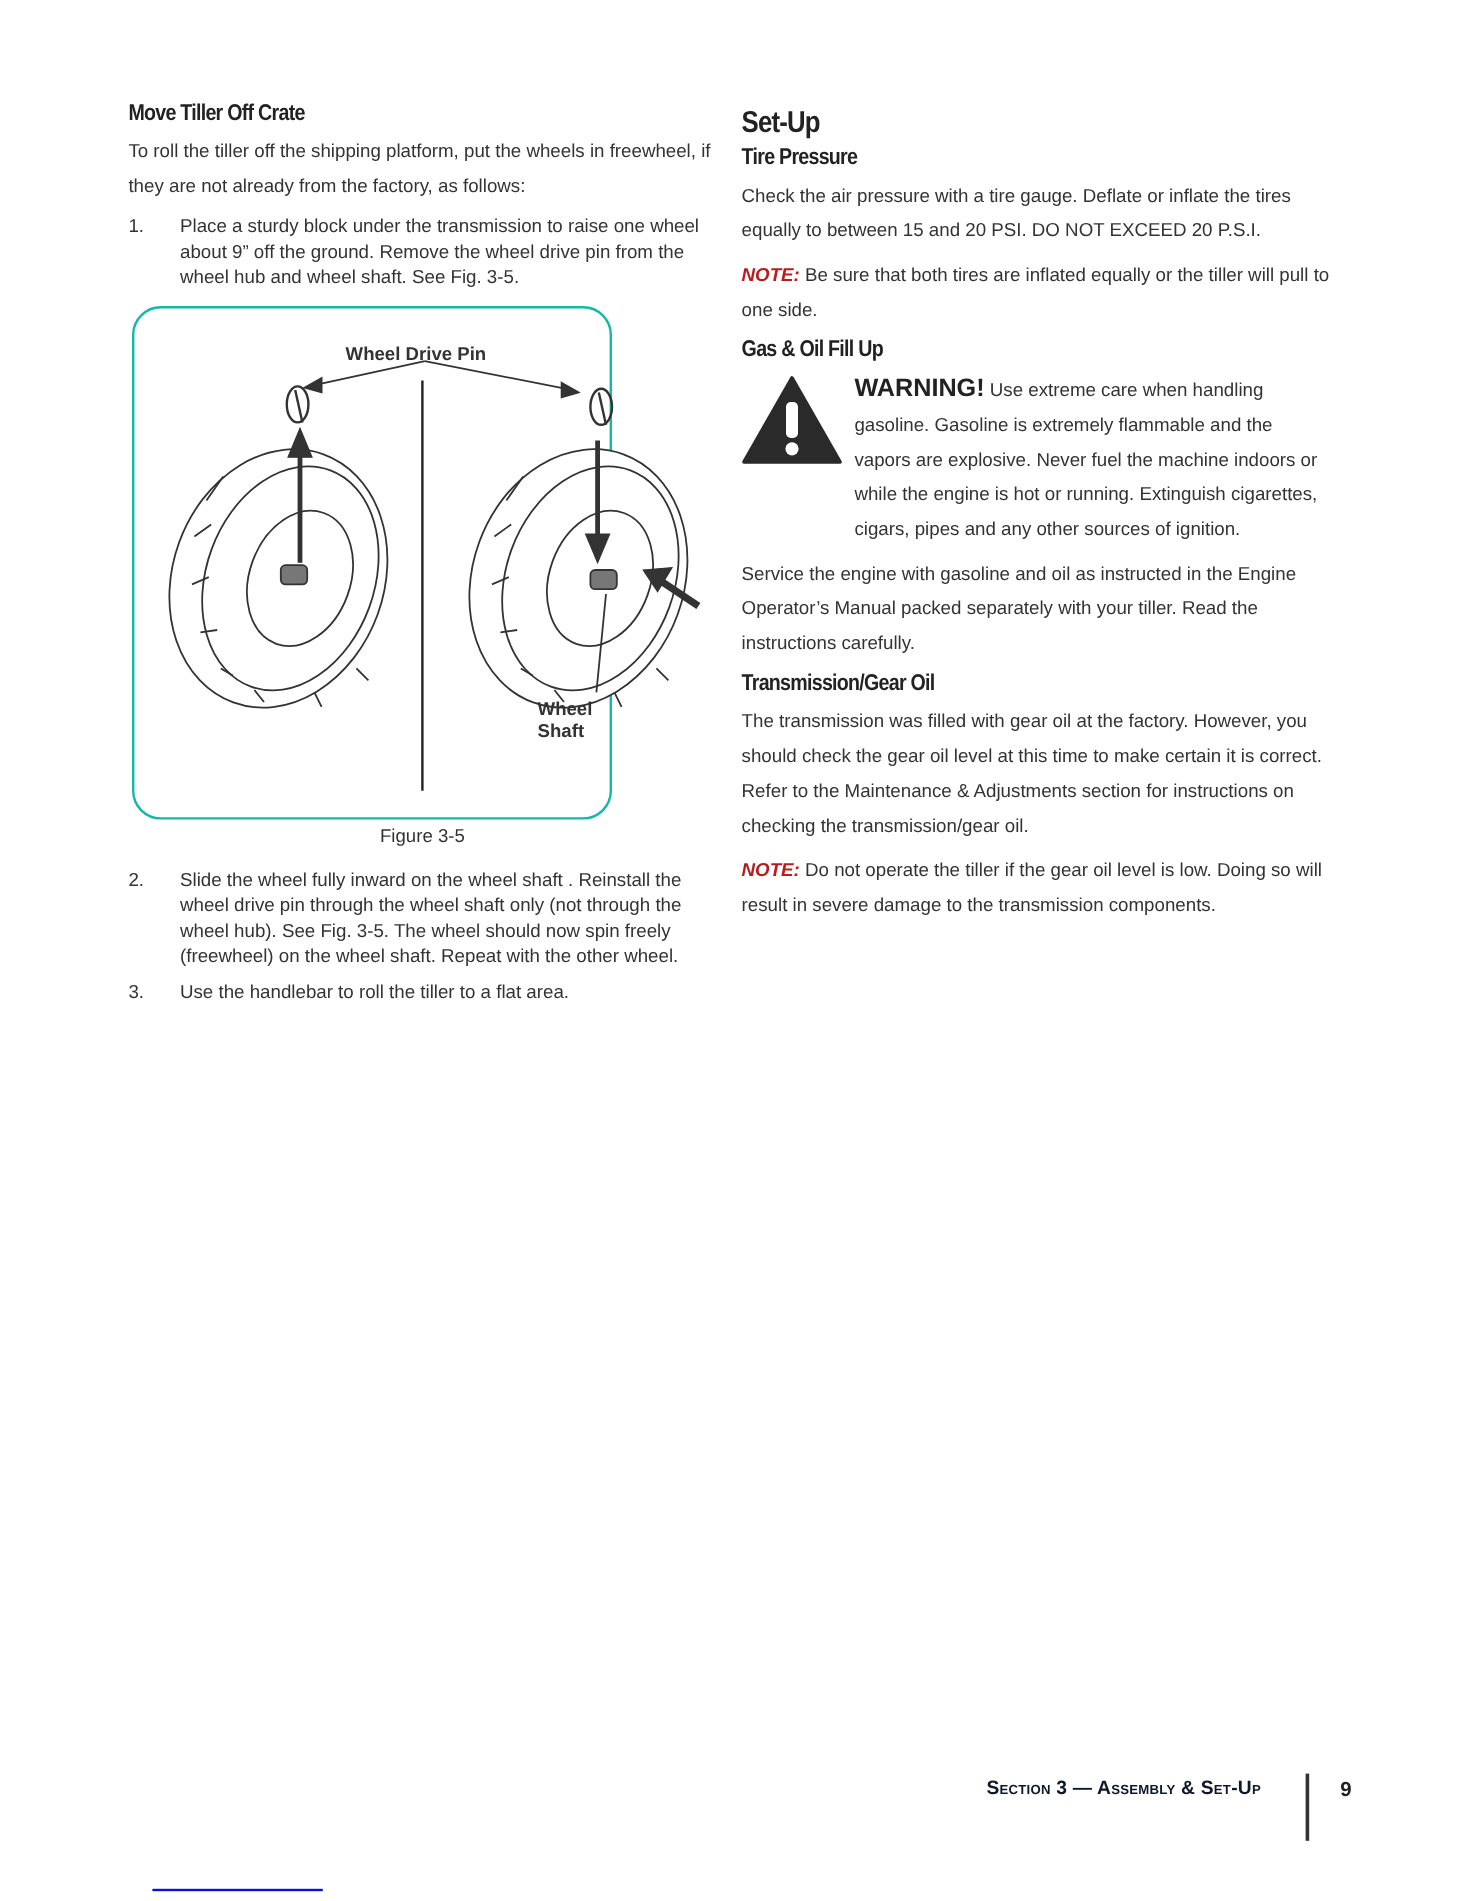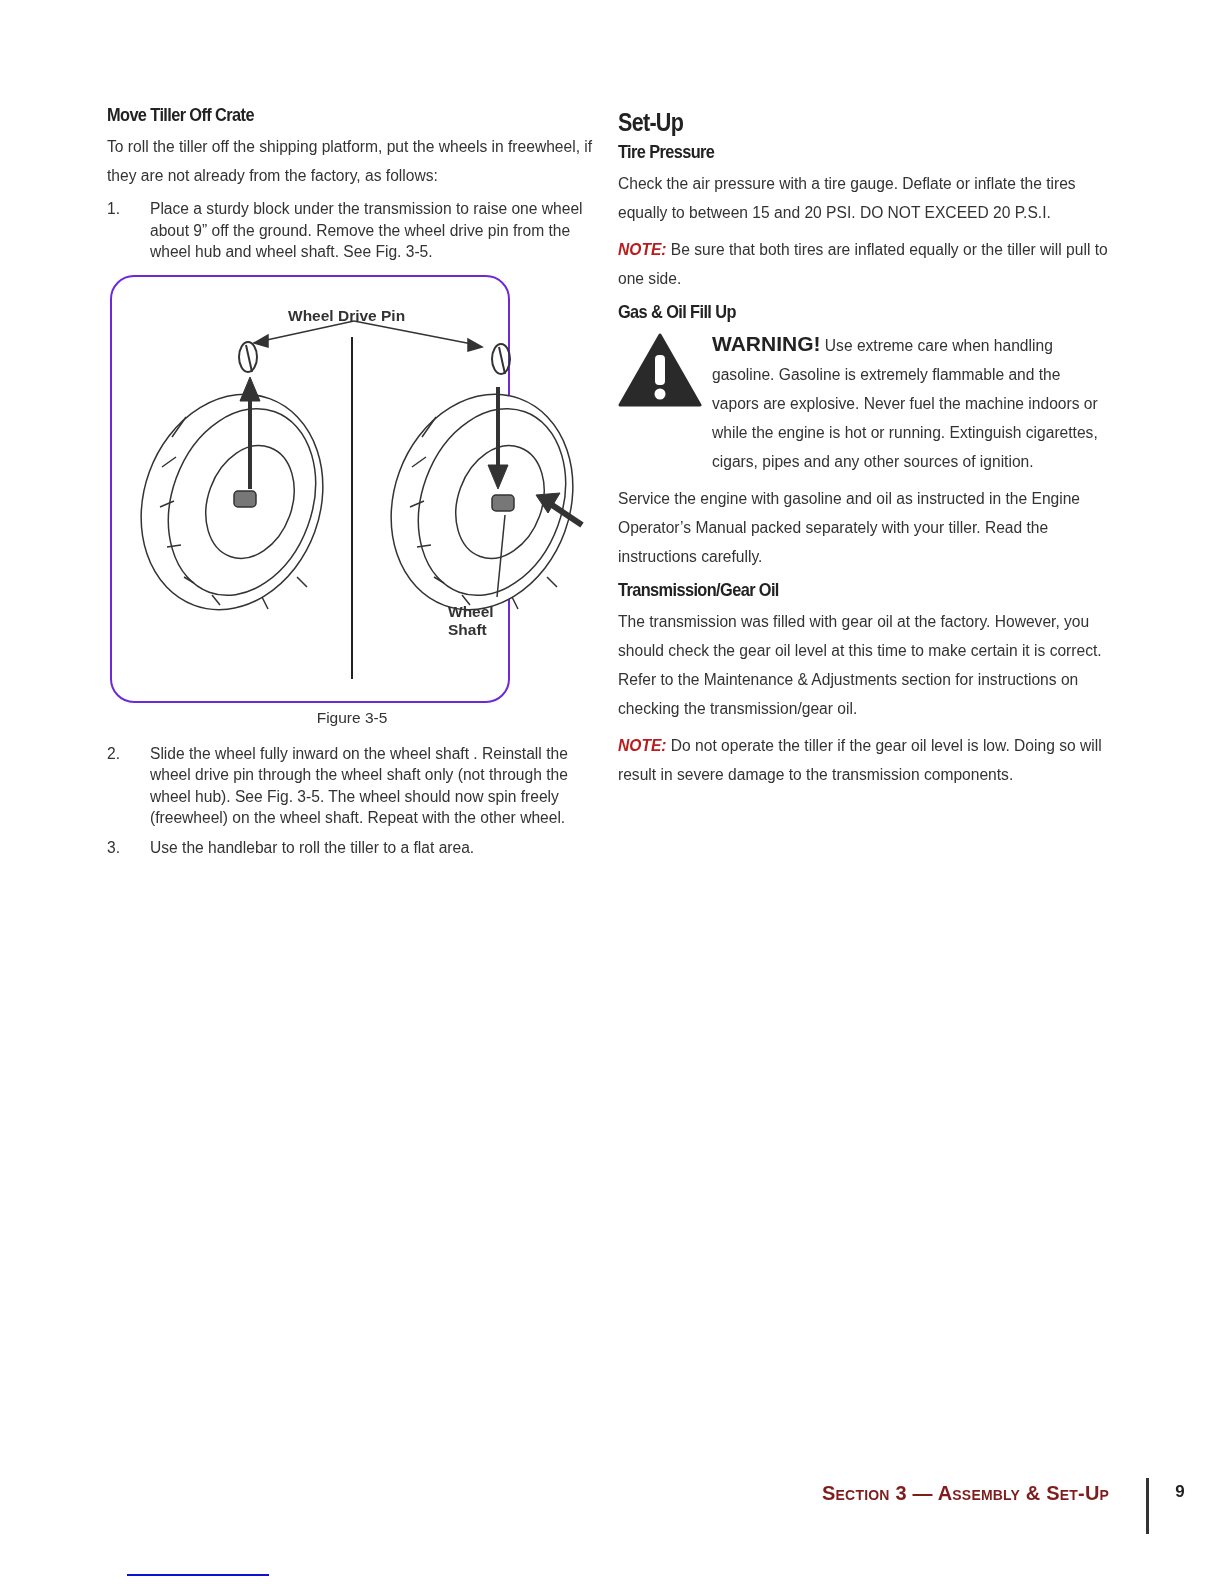--- a/index.html
+++ b/index.html
@@ -1,50 +1,50 @@
 <!DOCTYPE html>
 <html><head>
 <meta charset="utf-8">
 <style>
   html, body { margin: 0; padding: 0; }
   body {
     width: 1224px; height: 1584px; background: #ffffff; position: relative;
     font-family: "Liberation Sans", "DejaVu Sans", sans-serif; color: #2a2a2a;
     overflow: hidden;
   }
-  .col { position: absolute; top: 104px; }
+  .col { position: absolute; top: 84px; }
   .col-left { left: 107px; width: 490px; }
   .col-right { left: 618px; width: 490px; }
   h1 {
     font-family: "Liberation Sans", sans-serif; font-weight: bold; font-size: 25px;
     margin: 4px 0 4px 0; color: #222; letter-spacing: -0.8px; transform: scaleX(0.86); transform-origin: left;
   }
   h2 {
     font-family: "Liberation Sans", sans-serif; font-weight: bold; font-size: 19px;
     margin: 0 0 6px 0; color: #222; letter-spacing: -0.7px; transform: scaleX(0.86); transform-origin: left;
   }
   p { margin: 0 0 8px 0; font-size: 15.6px; line-height: 29px; color: #333; }
   .note b { font-style: italic; font-weight: bold; color: #b91c1c; }
   ol { list-style: none; margin: 0; padding: 0; }
   li { display: flex; font-size: 15.6px; line-height: 21.5px; color: #333; margin-bottom: 8px; }
   li .num { width: 43px; flex: none; }
   li .txt { flex: 1; }
   .figure-box {
     position: relative; width: 400px; height: 428px; margin: 12px 0 0 3px;
-    border: 2px solid #6d28d9; border-radius: 24px; box-sizing: border-box;
+    border: 2px solid #14b8a6; border-radius: 24px; box-sizing: border-box;
   }
   .figure-box svg { position: absolute; left: 0; top: 0; }
   .fig-label { position: absolute; font-weight: bold; font-size: 15.5px; color: #333; }
   .fig-caption { text-align: center; font-weight: normal; font-size: 15.5px; color: #333; margin: 6px 0 16px 0; }
   .warning { display: flex; margin-bottom: 8px; }
   .warning .icon { width: 94px; flex: none; padding-top: 4px; }
   .warning p { margin: 0; }
   .warning .w-label { font-weight: bold; font-size: 21px; color: #222; }
   .footer { position: absolute; top: 1478px; left: 822px; display: flex; align-items: flex-start; }
-  .footer .section { font-weight: bold; font-size: 20px; color: #7f1d1d; font-variant: small-caps; letter-spacing: 0.2px; margin-top: 4px; }
+  .footer .section { font-weight: bold; font-size: 16px; color: #0f172a; font-variant: small-caps; letter-spacing: 0.2px; margin-top: 4px; }
   .footer .sep { width: 3px; height: 56px; background: #333; margin: 0 26px 0 37px; }
   .footer .pagenum { font-weight: bold; font-size: 17px; color: #222; margin-top: 4px; }
   .link-line { position: absolute; left: 127px; top: 1574px; width: 142px; height: 2px; background: #1010d0; }
 </style>
 </head>
 <body>
 
 <div class="col col-left">
   <h2>Move Tiller Off Crate</h2>
   <p>To roll the tiller off the shipping platform, put the wheels in freewheel, if they are not already from the factory, as follows:</p>

